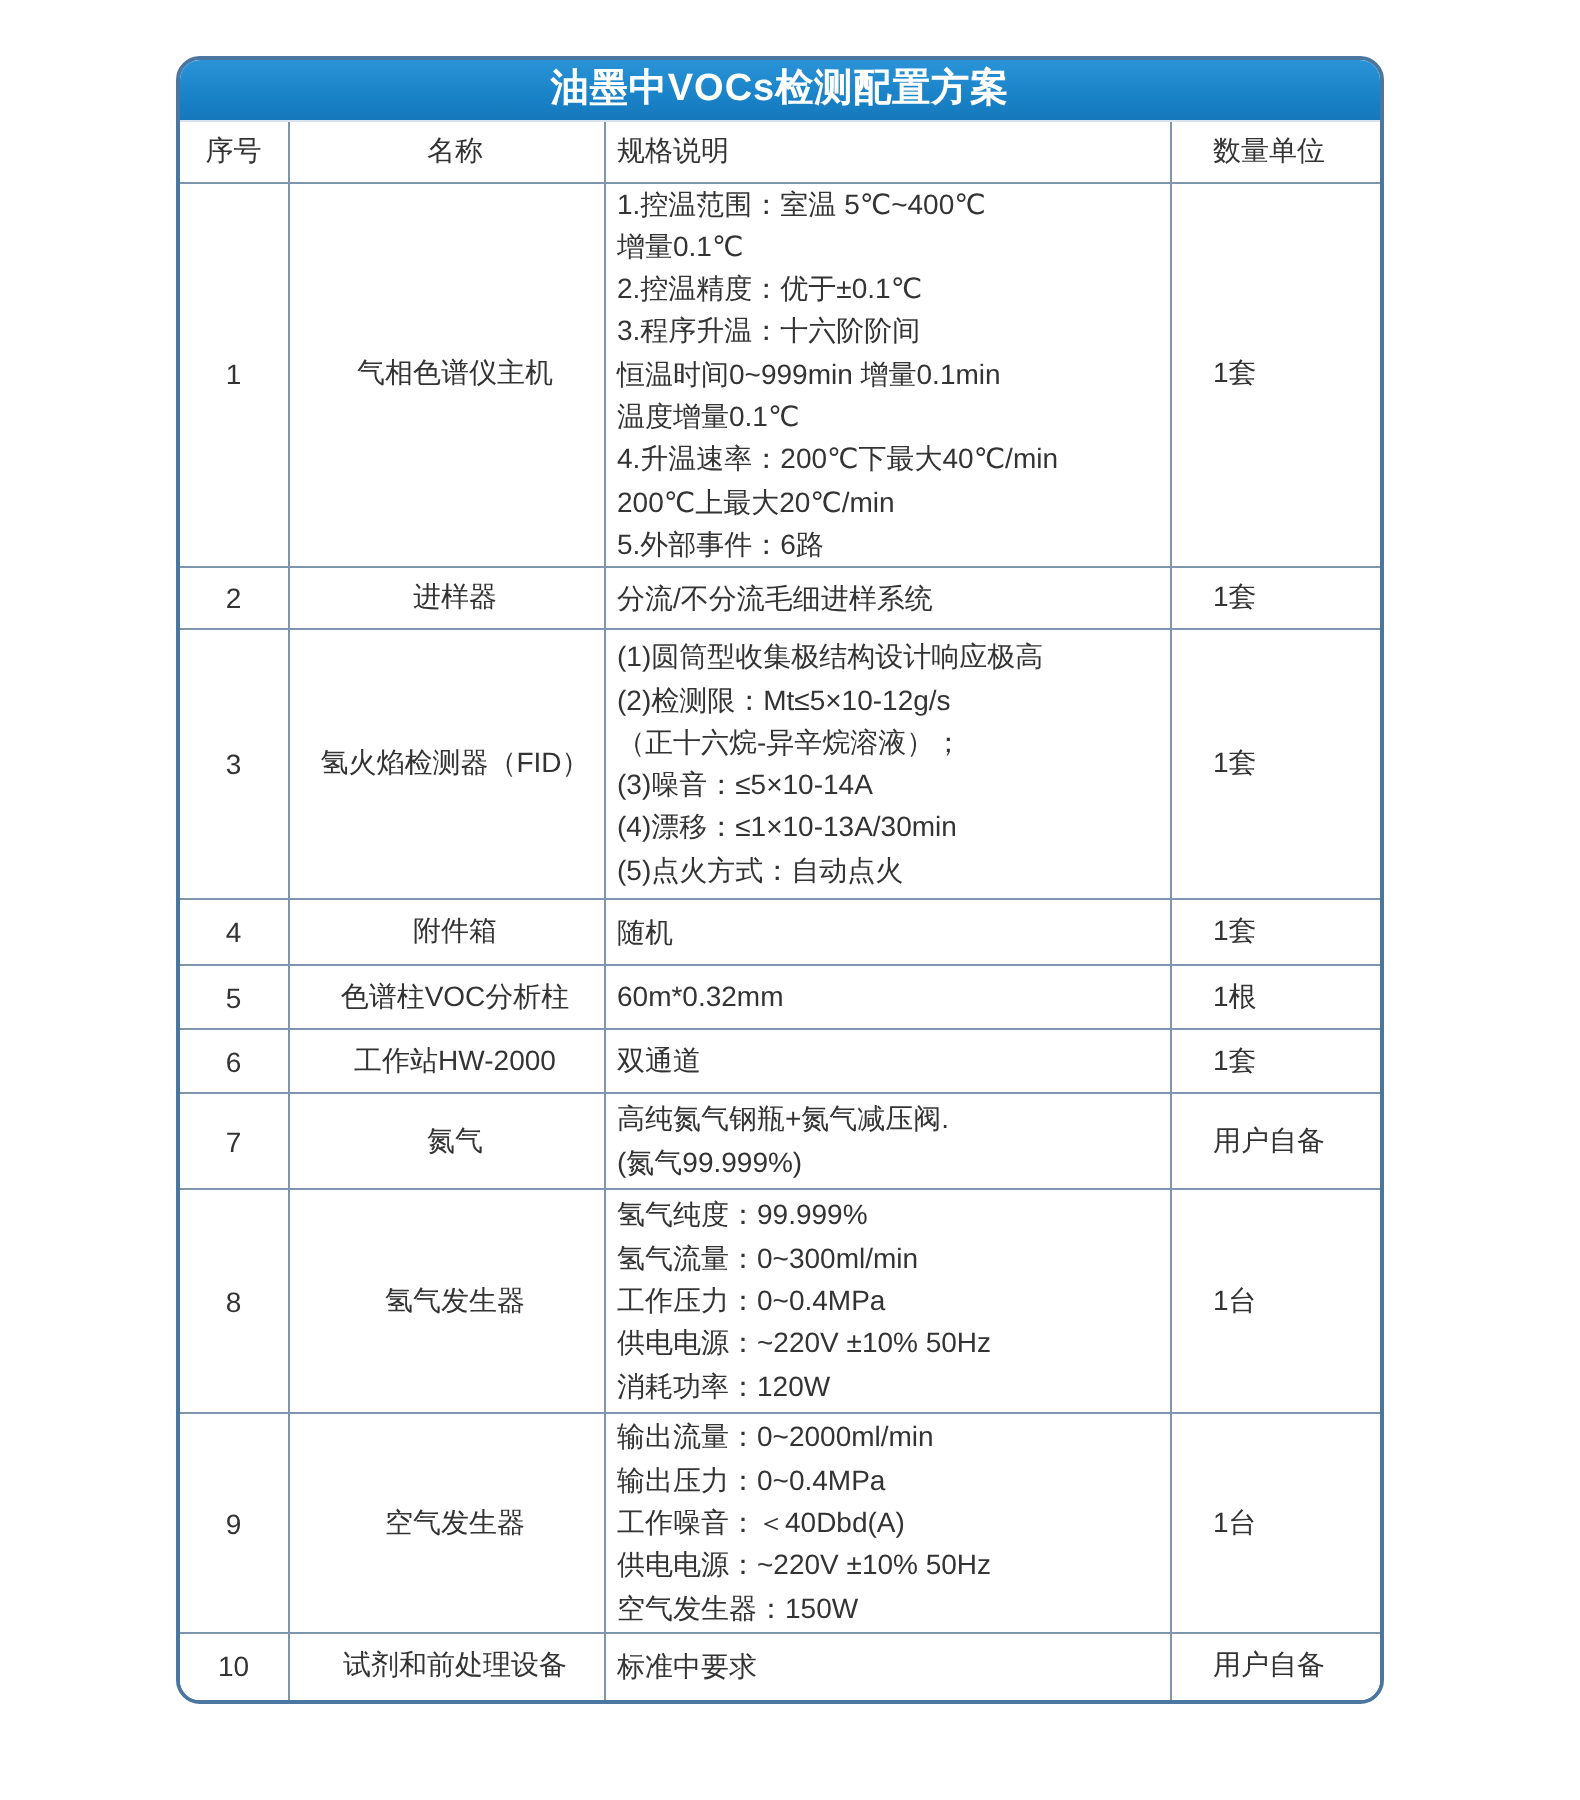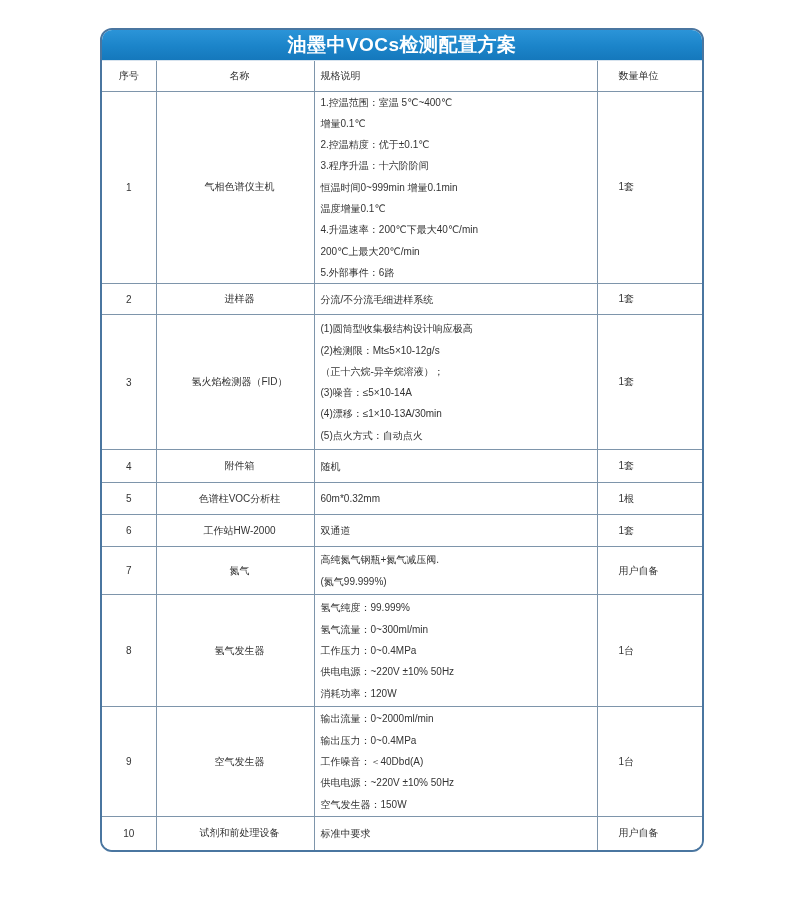--- a/index.html
+++ b/index.html
@@ -12,21 +12,21 @@
     overflow: hidden;
   }
   .page {
     position: relative;
     width: 790px;
     height: 900px;
     background: #ffffff;
   }
   .spec-card {
     position: absolute;
-    left: 100px;
+    left: 88px;
     top: 28px;
     width: 604px;
     border: 2px solid #4a76a0;
     border-radius: 12px;
     overflow: hidden;
     background: #ffffff;
     box-sizing: border-box;
   }
   .title-bar {
     height: 30px;
@@ -45,21 +45,21 @@
     width: 100%;
     background: #ffffff;
   }
   col.c1 { width: 54px; }
   col.c2 { width: 158px; }
   col.c3 { width: 283px; }
   col.c4 { width: 105px; }
   .spec-table th, .spec-table td {
     border-right: 1px solid #7e95ab;
     border-bottom: 1px solid #7e95ab;
-    font-size: 10px;
+    font-size: 14px;
     font-weight: normal;
     color: #333333;
     vertical-align: middle;
     padding: 0;
     overflow: hidden;
   }
   .spec-table th:last-child, .spec-table td:last-child { border-right: none; }
   .spec-table tbody tr:last-child td { border-bottom: none; }
   thead tr { height: 30px; }
   th.c-no, td.c-no { text-align: center; }

